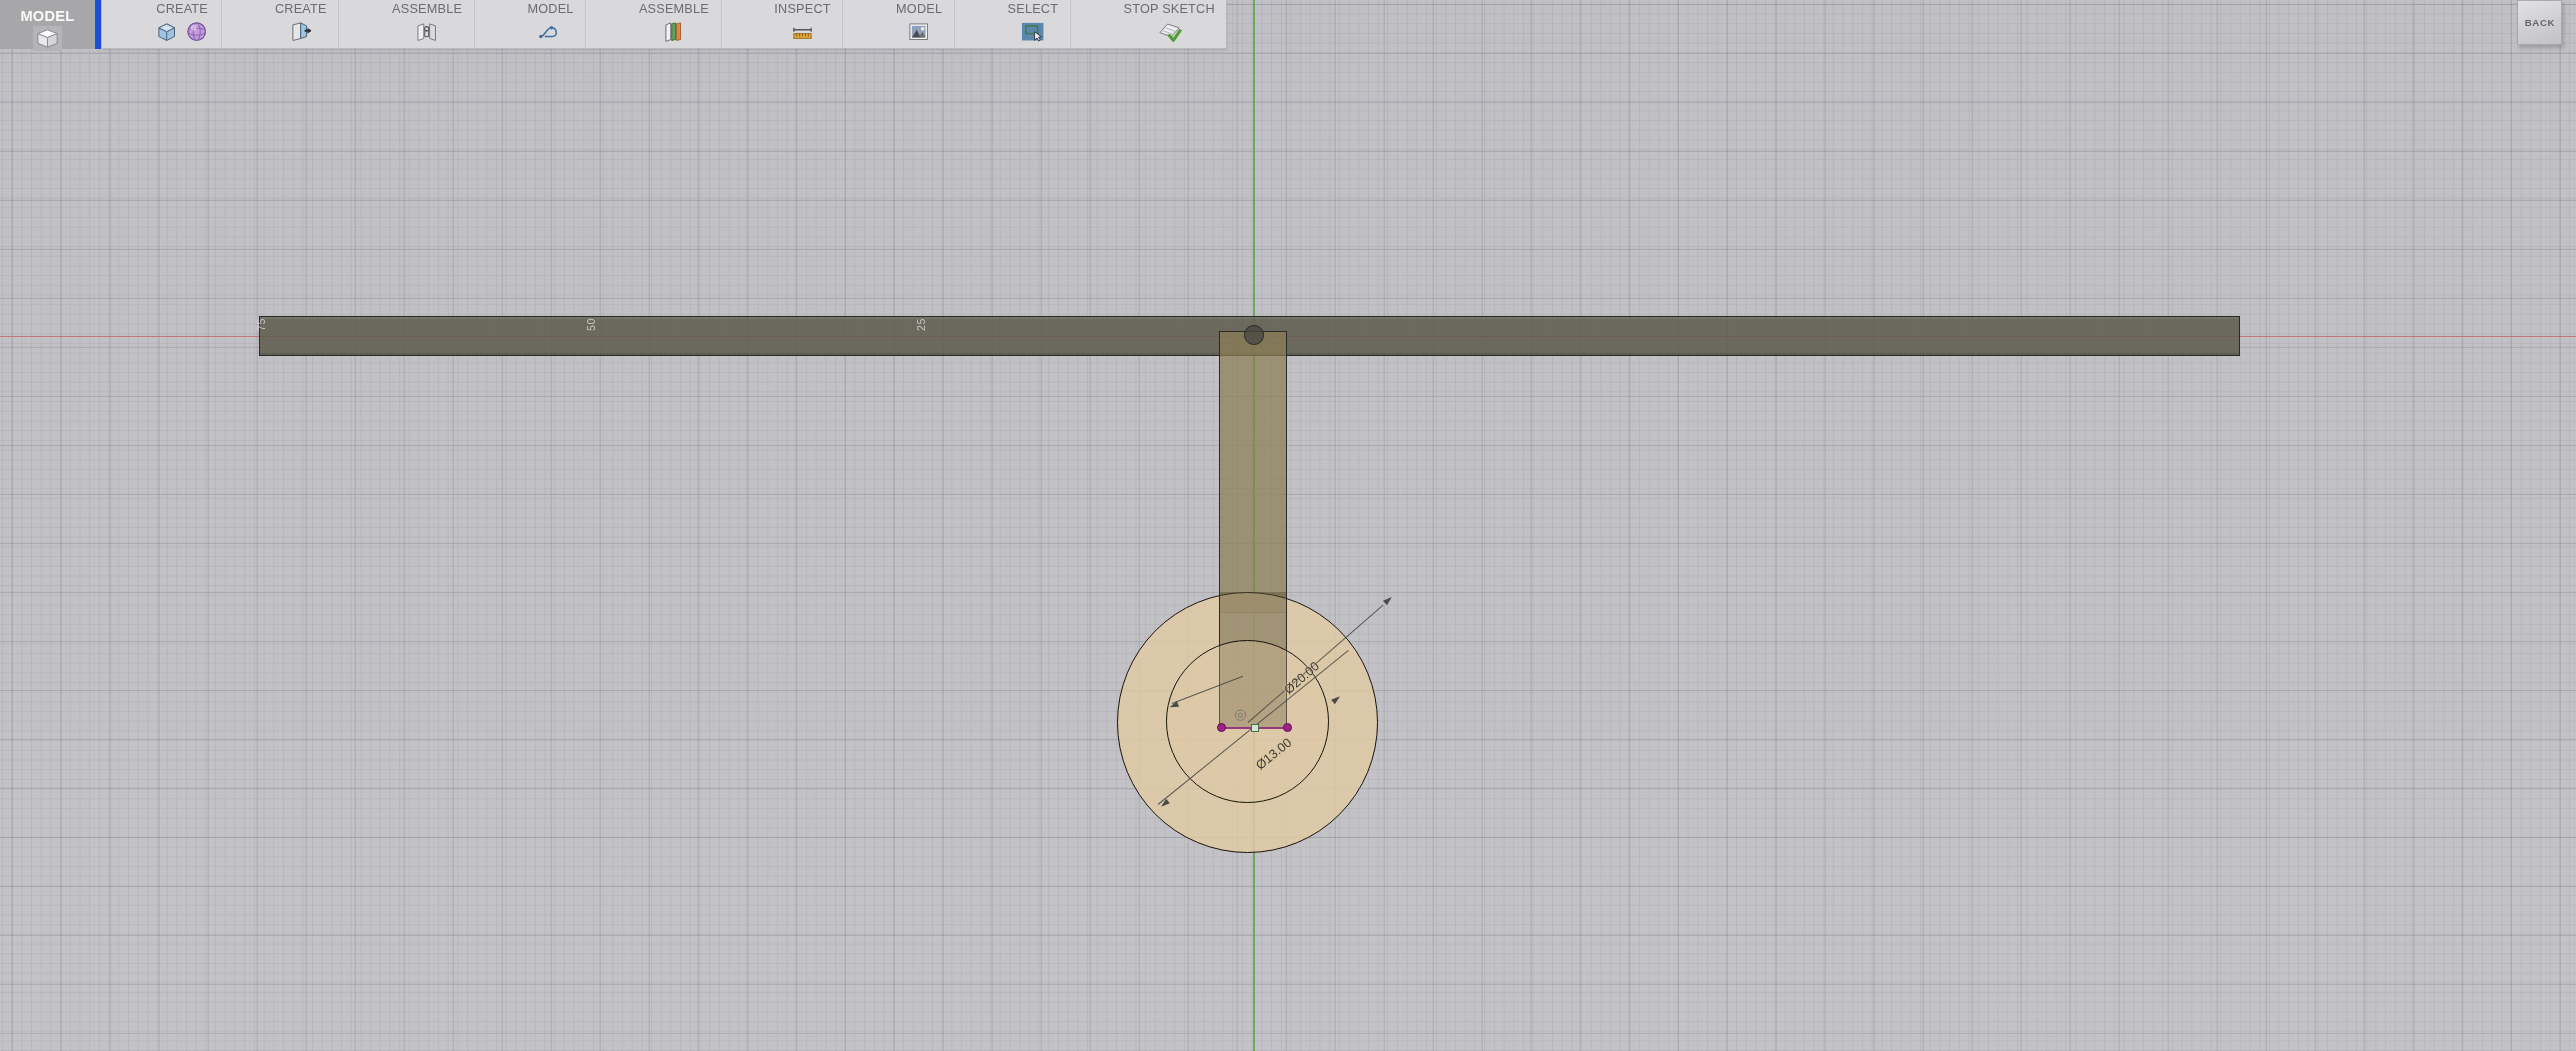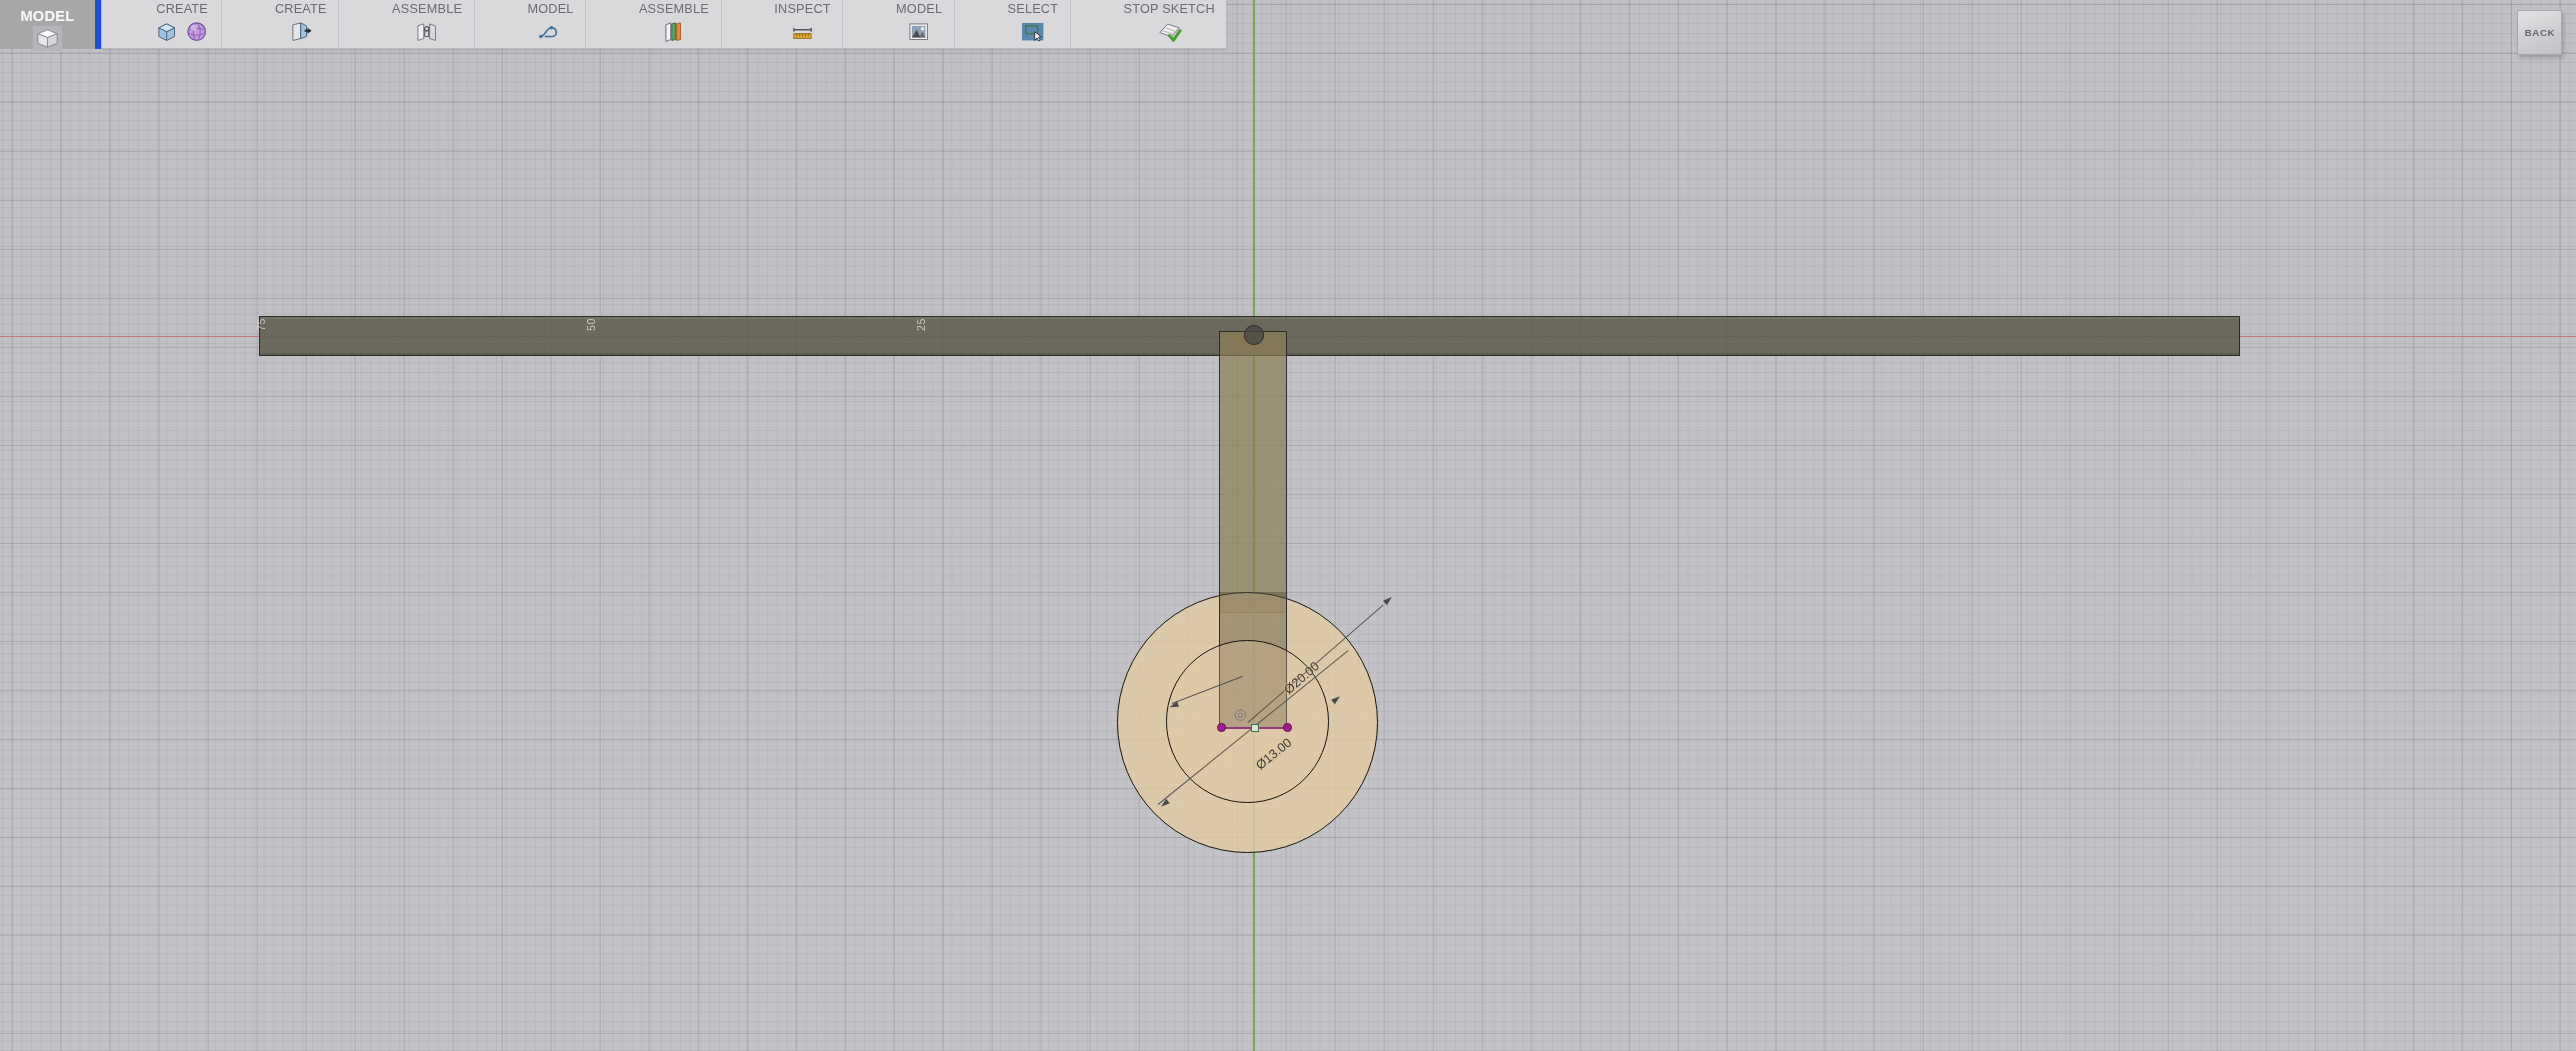--- a/index.html
+++ b/index.html
@@ -157,21 +157,21 @@
     height:29px;
   }
   .icon-btn {
     width:25px; height:25px; display:flex;
     align-items:center; justify-content:center; cursor:pointer;
   }
   .icon-btn svg { display:block; }
 
   
   #viewcube {
-    position:absolute; right:13.6px; top:10px;
+    position:absolute; right:13.6px; top:0;
     width:45px; height:45px;
     z-index:40; cursor:pointer;
   }
   #viewcube .face {
     width:45px; height:45px;
     background:linear-gradient(160deg,#e2e2e4 0%, #cfcfd2 55%, #c2c2c6 100%);
     border:1px solid #a8a8ae;
     display:flex; align-items:center; justify-content:center;
     box-shadow:1.9px 2.9px 3.9px rgba(0,0,0,.18);
   }

